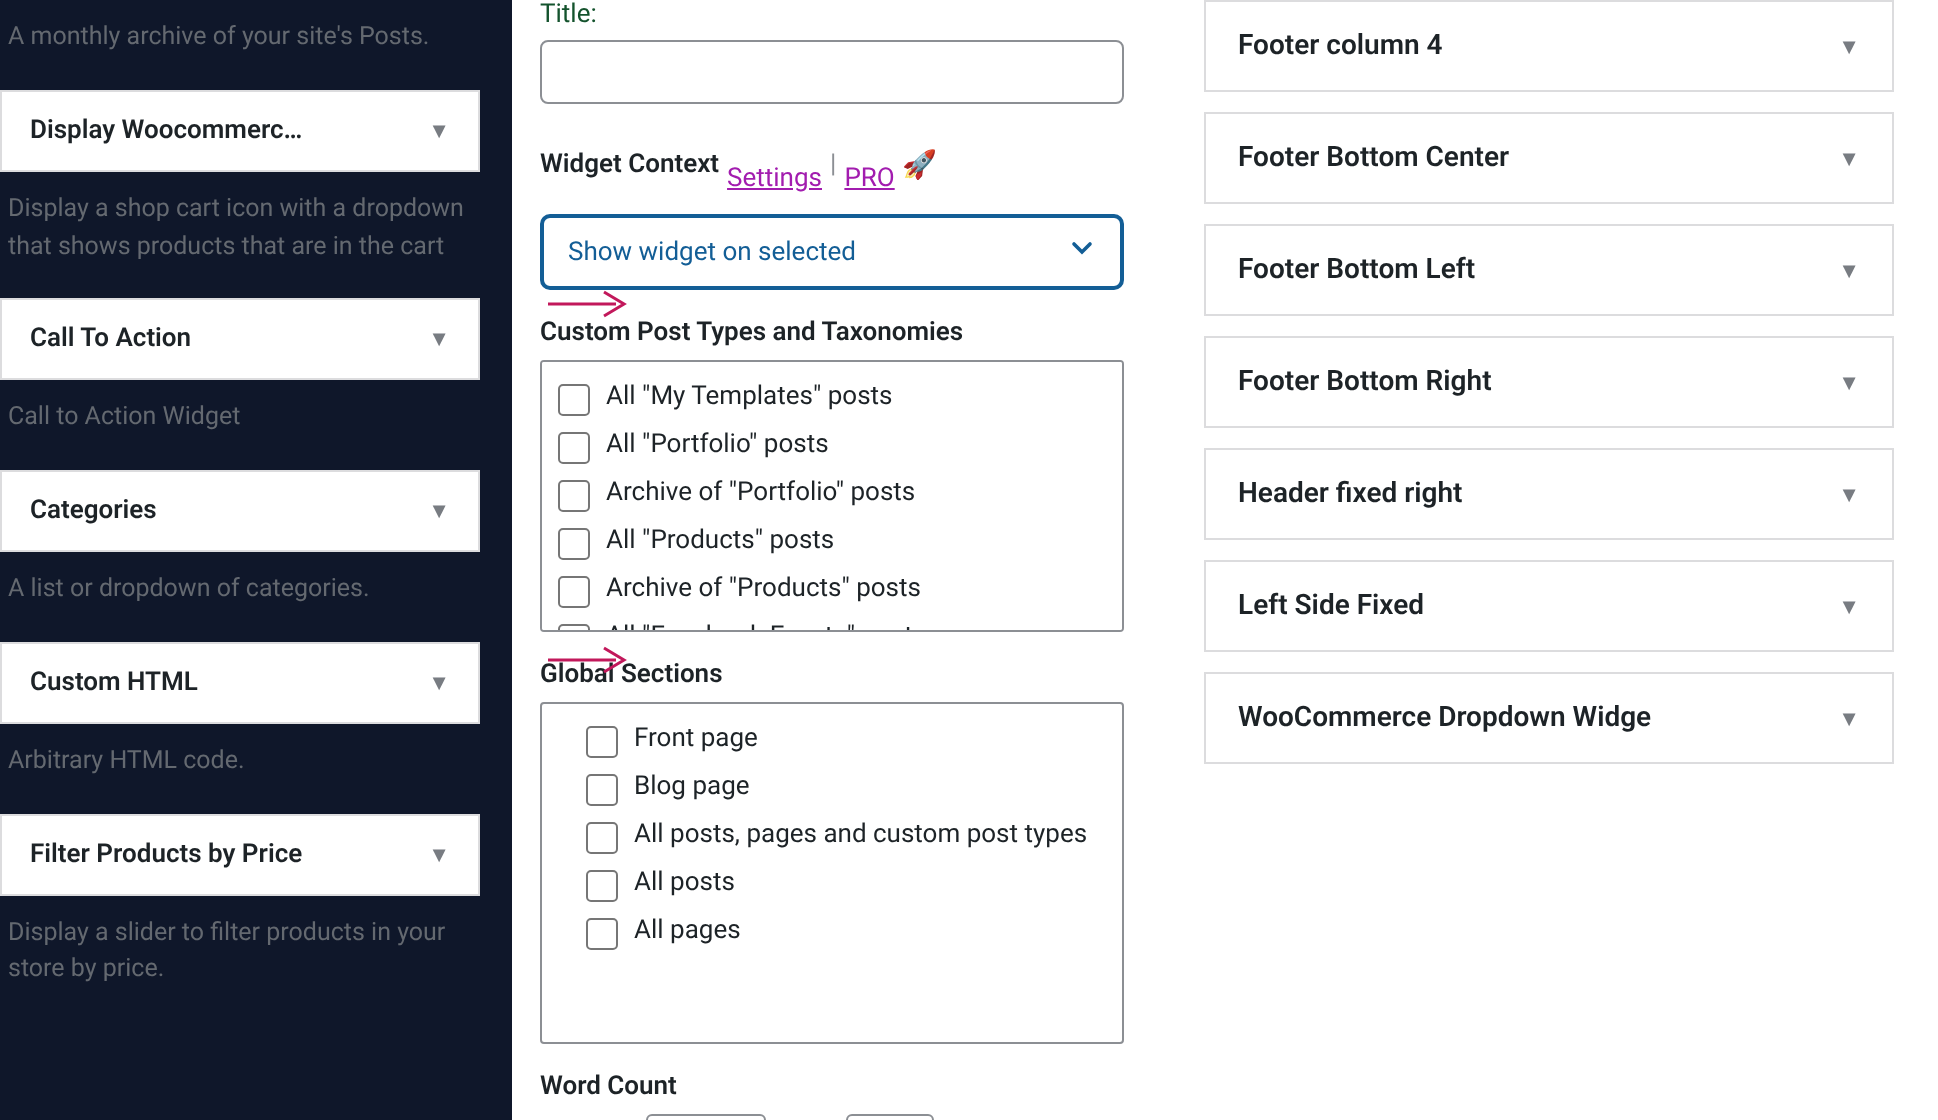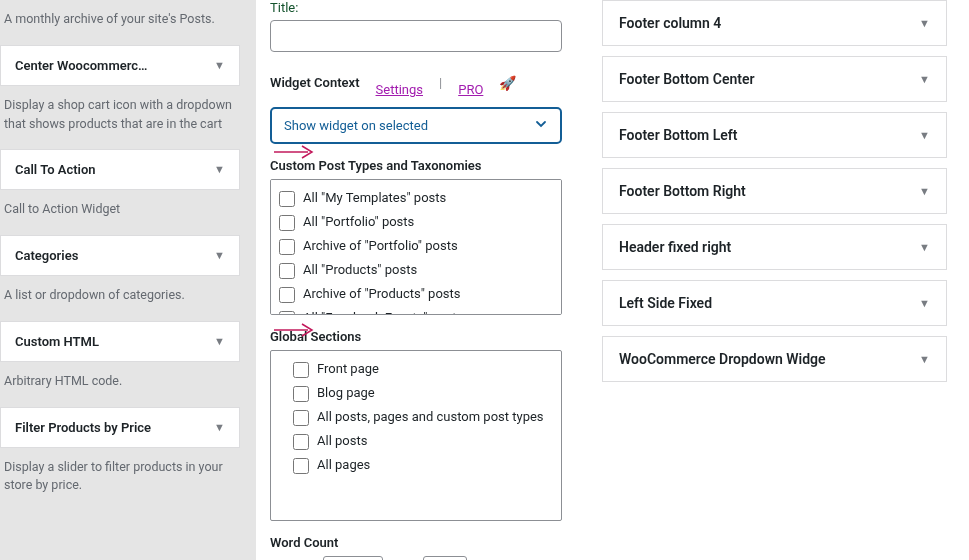--- a/index.html
+++ b/index.html
@@ -17,21 +17,21 @@
       overflow: hidden;
       position: relative;
     }
     .container {
       display: flex;
       width: 100%;
       height: 100%;
     }
     .col-left {
       width: 256px;
-      background: #e5e5e5;
+      background: #0f172a;
       padding: 0 16px 0 0;
     }
     .col-middle {
       width: 320px;
       padding: 0 14px;
       background: #fff;
     }
     .col-right {
       flex: 1;
       padding: 0 22px 0 26px;
@@ -82,21 +82,21 @@
       font-size: 14px;
       background: #fff;
     }
     .section-header {
       font-weight: 600;
       font-size: 13px;
       color: #1d2327;
       margin-top: 16px;
       display: flex;
       align-items: center;
-      gap: 16px;
+      gap: 4px;
     }
     .section-header a {
       color: #a21caf;
       text-decoration: underline;
       font-weight: 400;
       margin-top: 14px;
     }
     .section-header .divider {
       color: #8c8f94;
       font-weight: 400;
@@ -219,21 +219,21 @@
   </style>
 </head>
 <body>
 
 <div class="container">
   <div class="col-left">
     <div class="widget-desc">A monthly archive of your site's Posts.</div>
 
     <div class="widget-item has-left">
 
-      <span class="widget-title">Center Woocommerc…</span>
+      <span class="widget-title">Display Woocommerc…</span>
       <span class="caret-down">▼</span>
     </div>
     <div class="widget-desc">Display a shop cart icon with a dropdown that shows products that are in the cart</div>
 
     <div class="widget-item has-left">
 
       <span class="widget-title">Call To Action</span>
       <span class="caret-down">▼</span>
     </div>
     <div class="widget-desc">Call to Action Widget</div>

